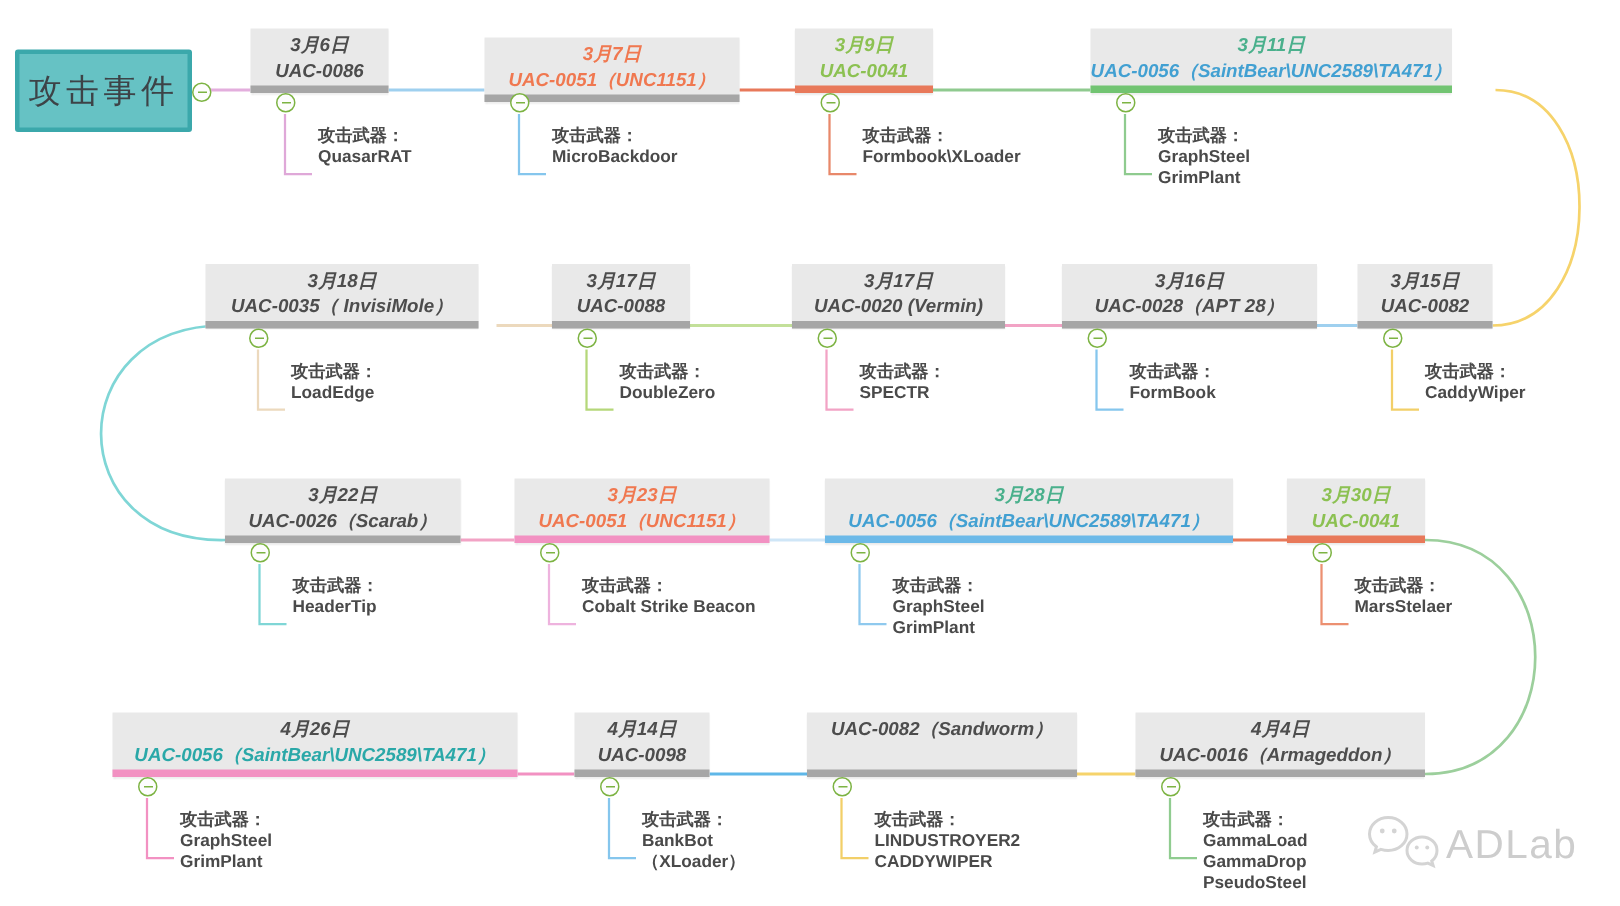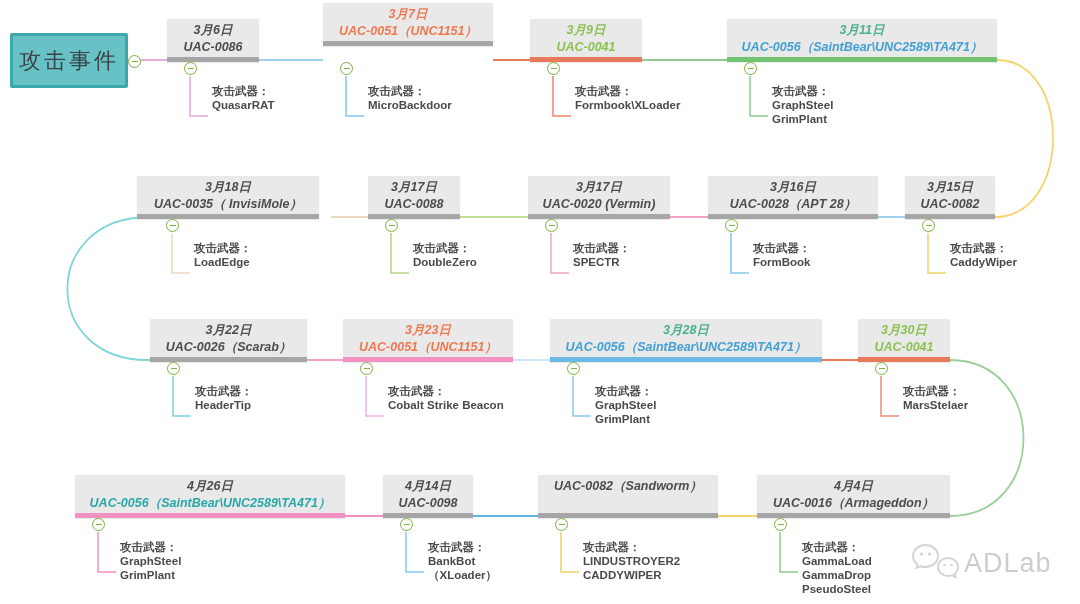--- a/index.html
+++ b/index.html
@@ -113,45 +113,45 @@
     <div class="c-dark">UAC-0086</div>
   </div>
   <div class="minus" style="left:184px;top:62px">
       <i></i>
     </div>
   <div class="weapon" style="left:212px;top:84px">
     <span>攻击武器：</span>
     <span>QuasarRAT</span>
   </div>
 
-  <div class="node" style="left:323px;top:3px;width:170px;border-bottom-color:#a6a6a6">
+  <div class="node" style="left:323px;top:25px;width:170px;border-bottom-color:#a6a6a6">
     <div class="c-orange">3月7日</div>
     <div class="c-orange">UAC-0051（UNC1151）</div>
   </div>
   <div class="minus" style="left:340px;top:62px">
       <i></i>
     </div>
   <div class="weapon" style="left:368px;top:84px">
     <span>攻击武器：</span>
     <span>MicroBackdoor</span>
   </div>
 
-  <div class="node" style="left:530px;top:19px;width:112px;border-bottom-color:#e8795a">
+  <div class="node" style="left:530px;top:19px;width:92px;border-bottom-color:#e8795a">
     <div class="c-green">3月9日</div>
     <div class="c-green">UAC-0041</div>
   </div>
   <div class="minus" style="left:547px;top:62px">
       <i></i>
     </div>
   <div class="weapon" style="left:575px;top:84px">
     <span>攻击武器：</span>
     <span>Formbook\XLoader</span>
   </div>
 
-  <div class="node" style="left:727px;top:19px;width:270px;border-bottom-color:#72c472">
+  <div class="node" style="left:727px;top:19px;width:241px;border-bottom-color:#72c472">
     <div class="c-tealgreen">3月11日</div>
     <div class="c-blue">UAC-0056（SaintBear\UNC2589\TA471）</div>
   </div>
   <div class="minus" style="left:744px;top:62px">
       <i></i>
     </div>
   <div class="weapon" style="left:772px;top:84px">
     <span>攻击武器：</span>
     <span>GraphSteel</span>
     <span>GrimPlant</span>

